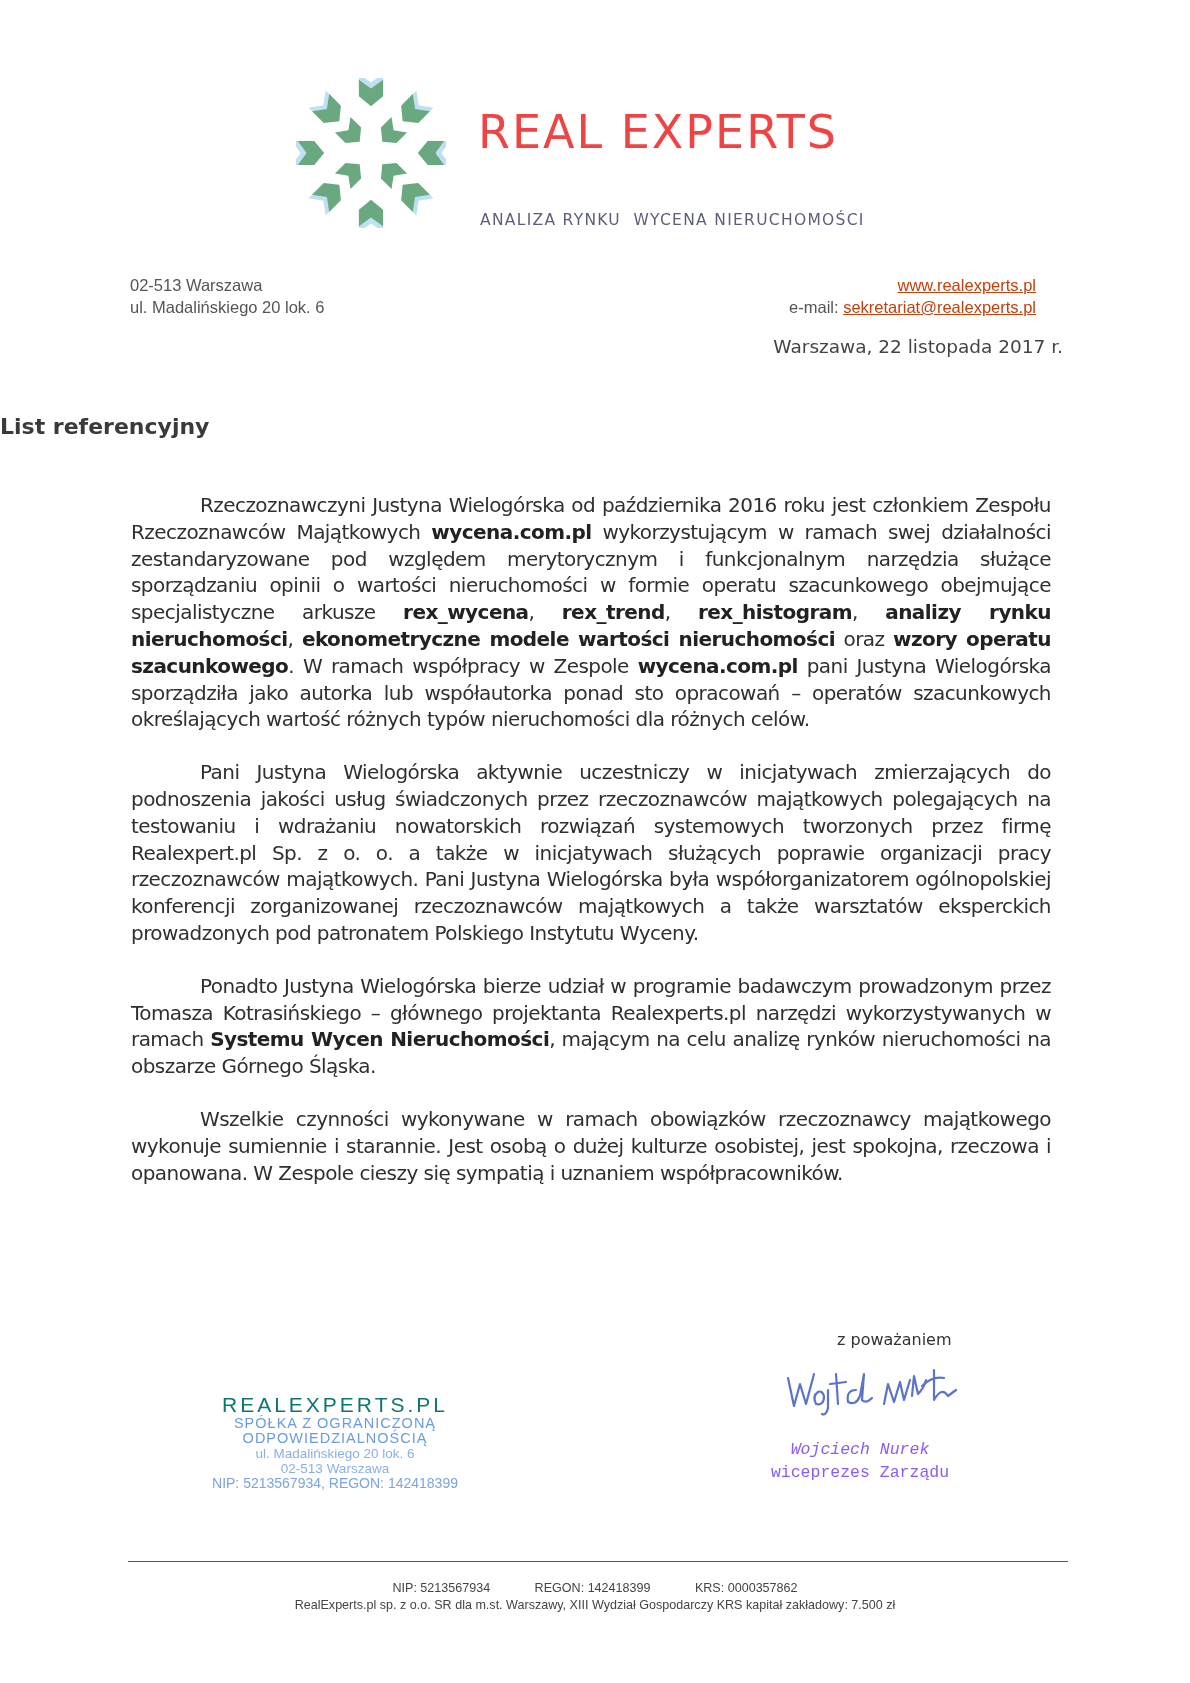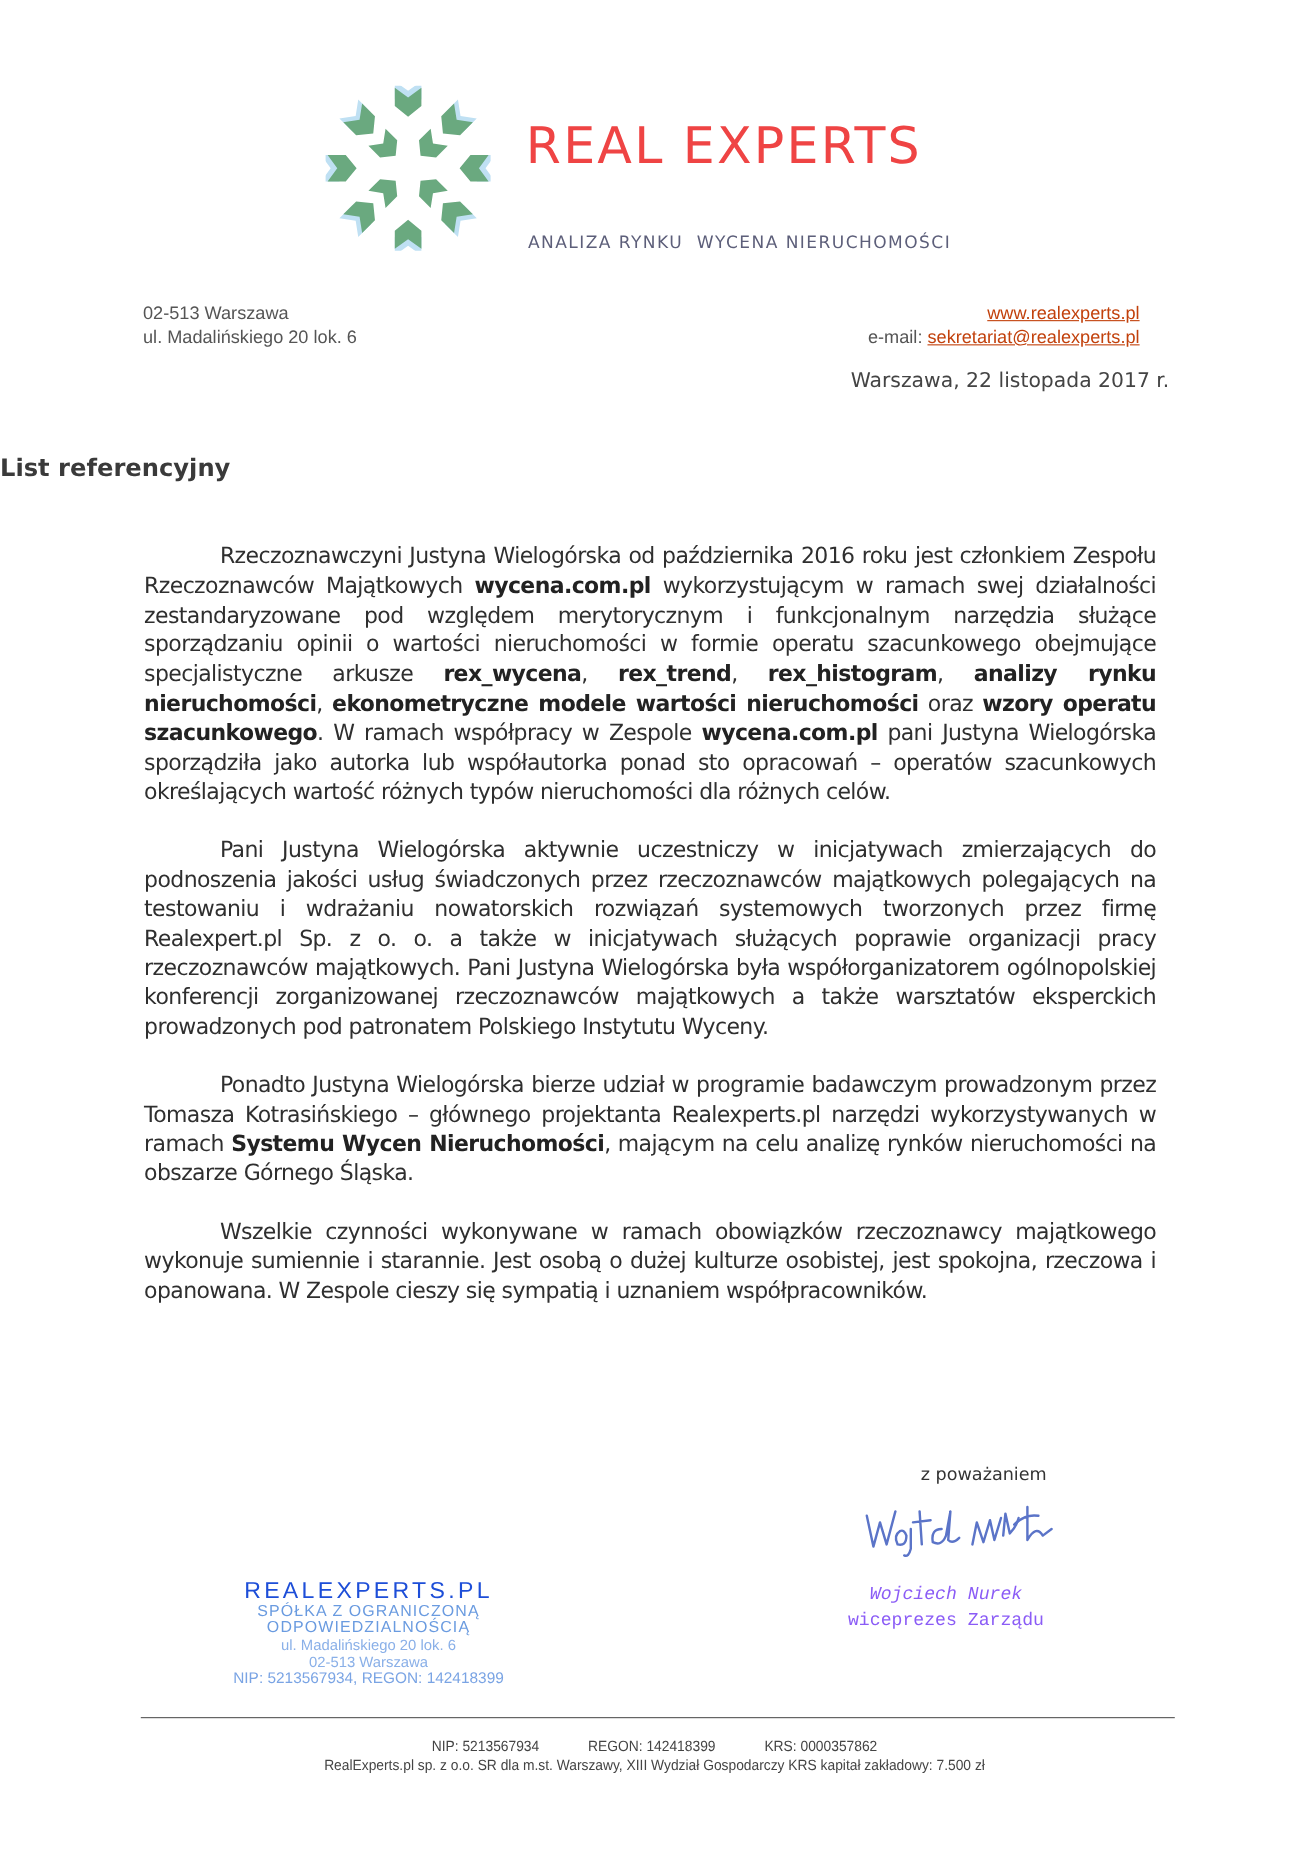--- a/index.html
+++ b/index.html
@@ -51,21 +51,21 @@
     .signature { position: absolute; left: 784px; top: 1360px; width: 200px; height: 60px; }
     .signer {
       position: absolute; left: 760px; width: 200px; top: 1438px; text-align: center;
       font-family: Liberation Mono, monospace; font-size: 16.5px; line-height: 23px; color: #8b5cf6;
     }
     .signer .name { font-style: italic; }
     .stamp {
       position: absolute; left: 180px; width: 310px; top: 1394px; text-align: center;
       font-family: "Liberation Sans", sans-serif; color: #6a9fe0;
     }
-    .stamp .s1 { font-size: 21px; letter-spacing: 3px; color: #1d4ed8; line-height: 22px; margin-top: 42px; }
+    .stamp .s1 { font-size: 21px; letter-spacing: 3px; color: #0f766e; line-height: 22px; }
     .stamp .s2 { font-size: 14.5px; letter-spacing: 1px; line-height: 15px; color: #6a9be0; }
     .stamp .s3 { font-size: 13.5px; line-height: 15px; color: #8ab0e8; }
     .stamp .s4 { font-size: 14px; line-height: 15px; color: #7aa4e4; }
     .footer-line {
       position: absolute; left: 128px; width: 940px; top: 1561px; height: 0;
       border-top: 1.5px solid #555;
     }
     .footer-ids {
       position: absolute; left: 0; width: 1190px; top: 1580px; text-align: center;
       font-family: "Liberation Sans", sans-serif; font-size: 13.5px; color: #444;

